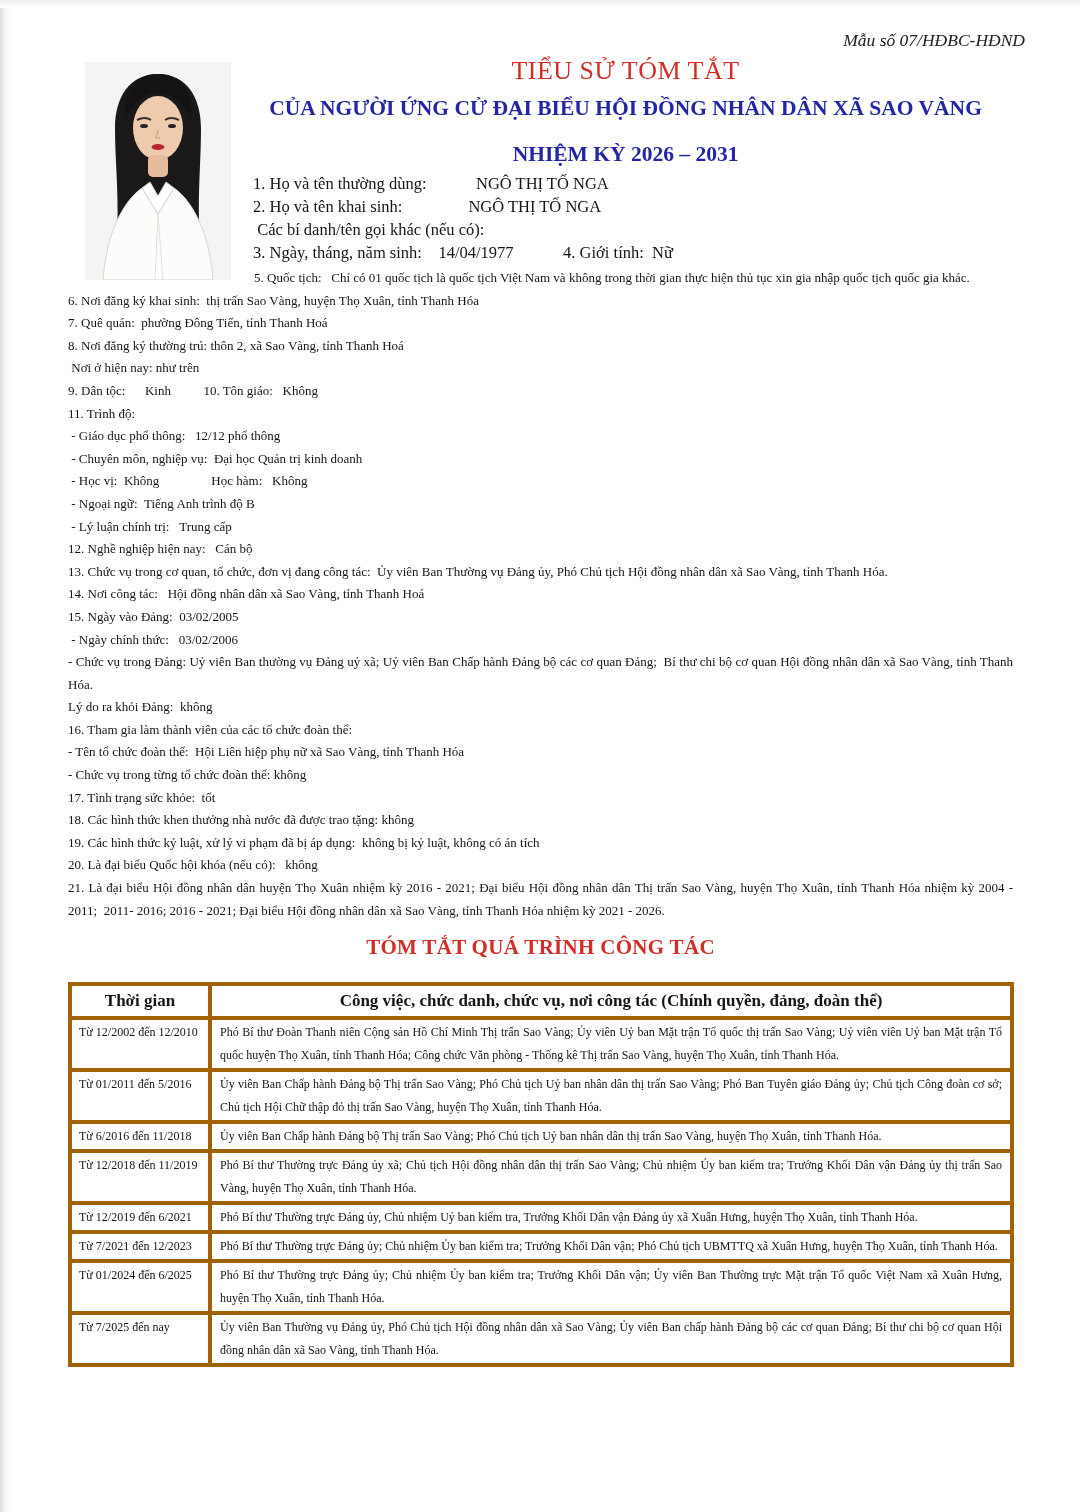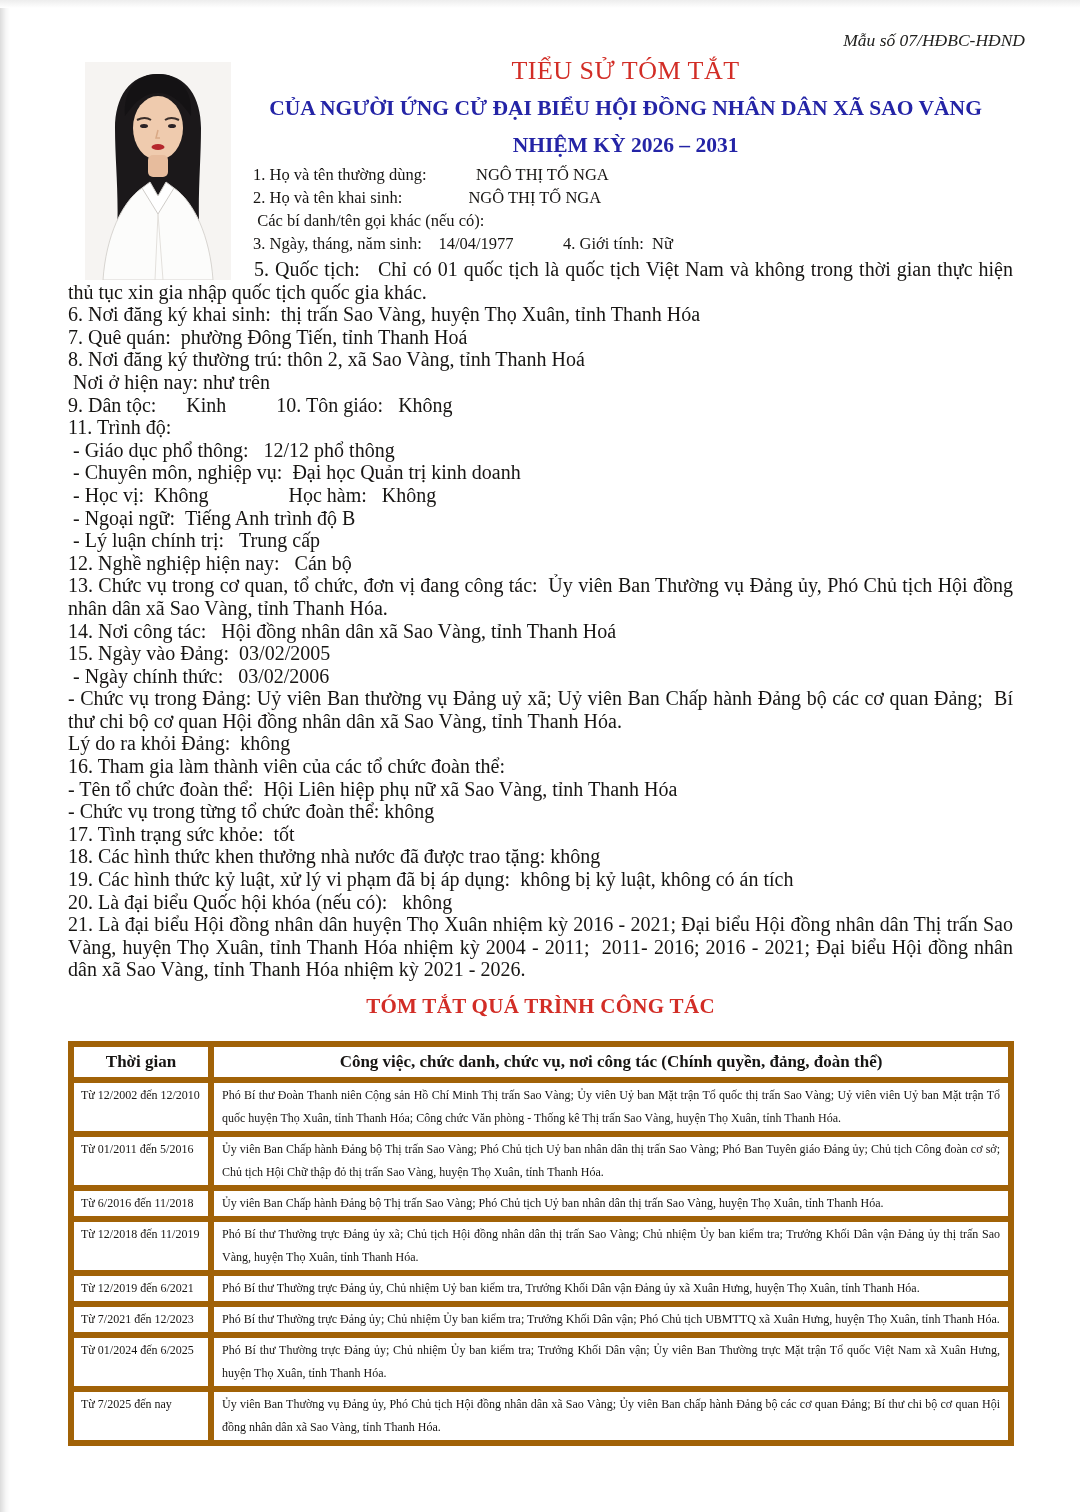--- a/index.html
+++ b/index.html
@@ -15,32 +15,32 @@
   .page{position:absolute;left:0;top:0;width:1080px;height:1512px;
     padding:0 67px 0 68px;box-sizing:border-box;}
   .form-label{position:absolute;top:30px;right:55px;font-style:italic;
     font-size:17.5px;color:#20201e;}
   .photo{position:absolute;left:85px;top:62px;width:146px;height:218px;
     background:#f6f4f2;overflow:hidden;}
   .photo svg{display:block;}
   .doc-header{margin:56px 0 0 170px;text-align:center;}
   .title{font-size:26px;font-weight:normal;color:#d22d26;letter-spacing:.5px;}
   .sub1{margin-top:10px;font-size:21.5px;font-weight:bold;color:#2424a6;}
-  .sub2{margin-top:12px;font-size:21.5px;font-weight:bold;color:#2424a6;}
+  .sub2{margin-top:21px;font-size:21.5px;font-weight:bold;color:#2424a6;}
   .beside{margin:5px 0 0 185px;font-size:16.5px;line-height:23px;}
   .beside p{margin:0;}
-  .lines{margin-top:3px;font-size:20px;line-height:22.6px;}
+  .lines{margin-top:3px;font-size:13px;line-height:22.6px;}
   .lines p.ln{margin:0;}
   .lines p.just{text-align:justify;}
   .lines p.ind{text-indent:186px;}
   .career-title{margin-top:13px;text-align:center;font-size:21px;
     font-weight:bold;color:#d22d26;letter-spacing:.3px;}
   table.career{border-collapse:collapse;margin-top:9px;width:946px;
     table-layout:fixed;}
-  table.career,.career th,.career td{border:6px solid #a16207;margin-top:22px;}
+  table.career,.career th,.career td{border:4px solid #a16207;margin-top:22px;}
   .career th{font-size:17px;font-weight:bold;padding:3px 4px;line-height:24px;}
   .career td{font-size:12px;line-height:23px;padding:1px 8px;
     vertical-align:top;text-align:justify;}
   .career col.c-time{width:140px;}
   .career td.period{padding:1px 7px;}
 </style>
 </head>
 <body>
 
 <div class="scan-edge-left"></div>

